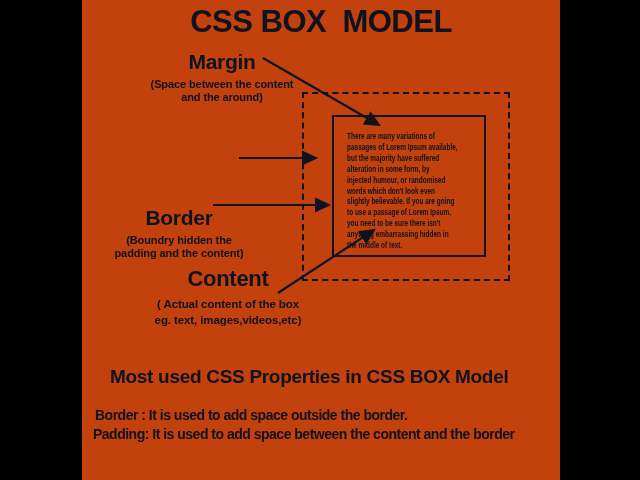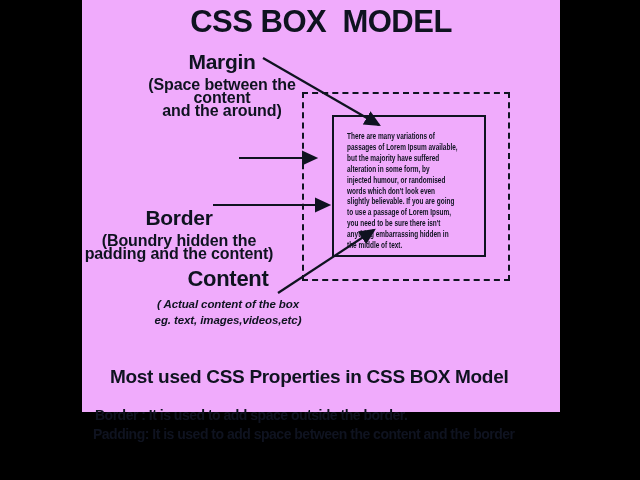--- a/index.html
+++ b/index.html
@@ -6,37 +6,37 @@
   .stage{
     position:relative;width:640px;height:480px;overflow:hidden;
     background:#000;
     font-family:"Liberation Sans","DejaVu Sans",sans-serif;
     color:#0f1320;
   }
   .letterbox{position:absolute;top:0;height:480px;background:#000;}
   .letterbox.left{left:0;width:82px;}
   .letterbox.right{left:560px;width:80px;}
   .canvas{
-    position:absolute;left:82px;top:0;width:478px;height:412px;
-    background:#f0abfc;
+    position:absolute;left:82px;top:0;width:478px;height:480px;
+    background:#c2410c;
   }
   .page-title{
     position:absolute;left:0;top:4px;width:478px;
     text-align:center;font-size:31px;font-weight:700;letter-spacing:-0.5px;
     white-space:pre;
   }
   .label-group{position:absolute;text-align:center;}
   .label-name{font-size:21px;font-weight:700;letter-spacing:-0.3px;line-height:24px;}
-  .label-desc{font-size:16px;font-weight:700;letter-spacing:-0.1px;line-height:13px;margin-top:4px;}
+  .label-desc{font-size:11px;font-weight:700;letter-spacing:-0.1px;line-height:13px;margin-top:4px;}
   .group-padding{left:40px;top:50px;width:200px;}
   .group-margin{left:26px;top:144px;width:190px;}
   .group-border{left:2px;top:206px;width:190px;}
   .group-content{left:46px;top:266px;width:200px;}
   .group-content .label-name{font-size:22px;line-height:26px;}
-  .group-content .label-desc{line-height:16px;font-size:11.5px;font-style:italic;}
+  .group-content .label-desc{line-height:16px;font-size:11.5px;}
   .margin-box{
     position:absolute;left:220px;top:92px;width:208px;height:189px;
     border:2px dashed #0f1320;box-sizing:border-box;
   }
   .border-box{
     position:absolute;left:250px;top:115px;width:154px;height:142px;
     border:2.5px solid #0f1320;box-sizing:border-box;
   }
   .content-text{
     position:absolute;left:13px;top:14px;

